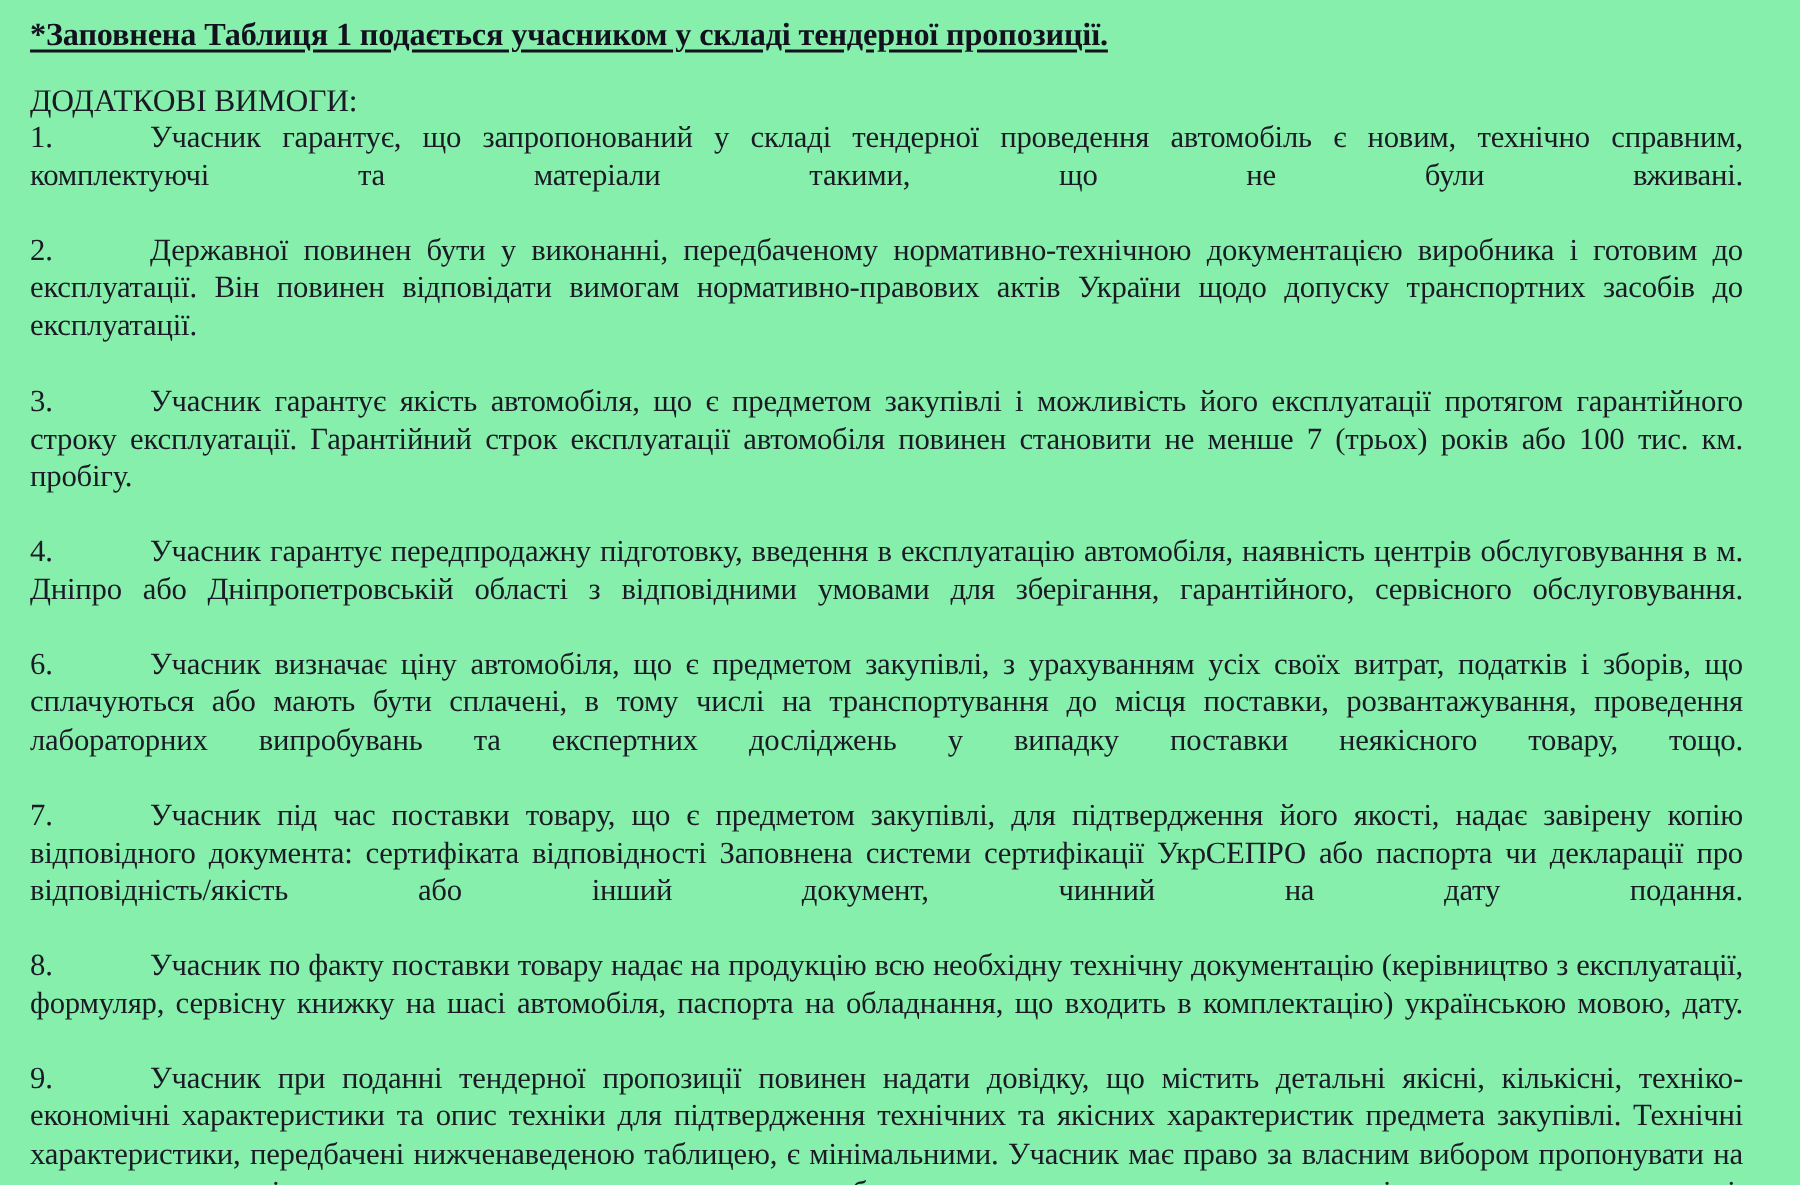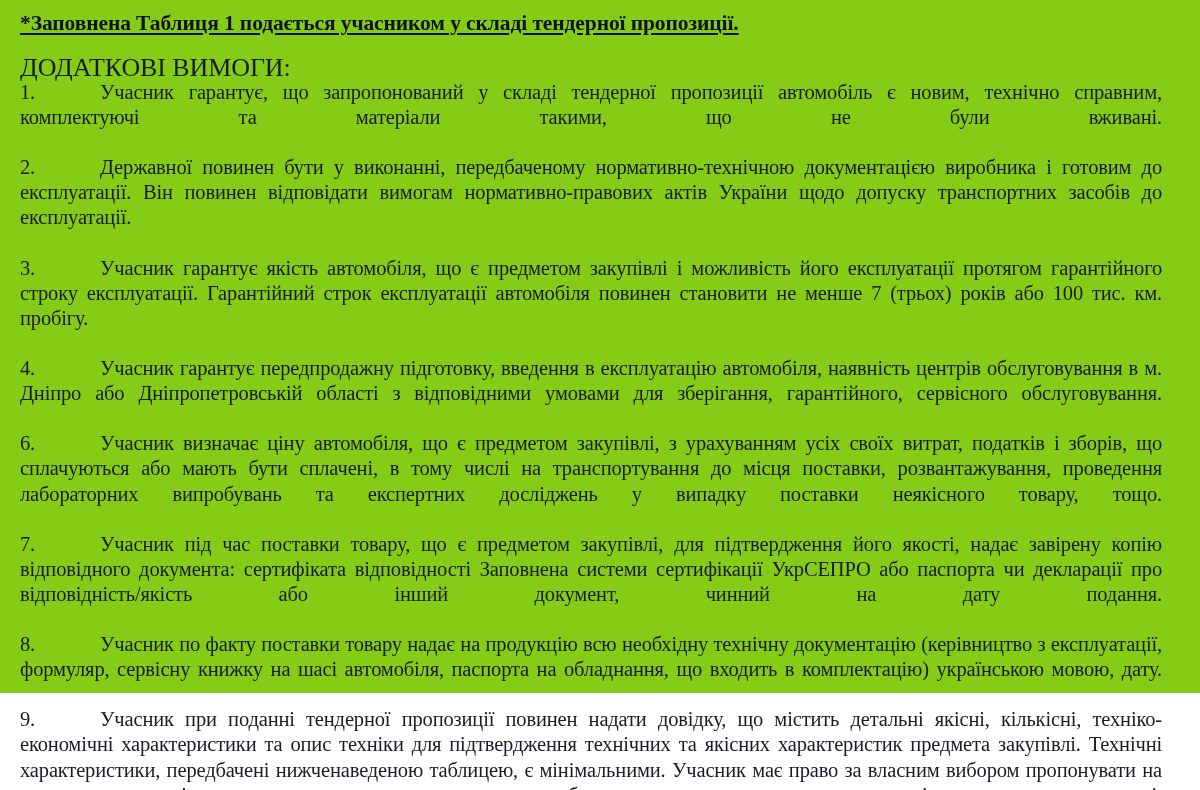--- a/index.html
+++ b/index.html
@@ -13,42 +13,42 @@
     height: 790px;
     overflow: hidden;
     font-family: "Liberation Serif", "DejaVu Serif", serif;
     color: #1a1a28;
     -webkit-font-smoothing: antialiased;
   }
 
   .page {
     box-sizing: border-box;
     width: 1200px;
-    height: 693px;
+    height: 790px;
     padding: 10px 38px 0 20px;
-    background: #84cc16;
+    background: #86efac;
   }
 
   
   .doc-heading {
     font-weight: bold;
     font-size: 21.5px;
     line-height: 27px;
     text-decoration: underline;
     text-underline-offset: 3px;
     color: #12121f;
     letter-spacing: -0.1px;
     margin: 0 0 18px 0;
     display: inline-block;
     white-space: nowrap;
   }
 
   
   .section-title {
-    font-size: 26px;
+    font-size: 21px;
     line-height: 25px;
     font-weight: normal;
     color: #1b1b26;
     margin: 0 0 0 0;
     letter-spacing: -0.1px;
   }
 
   
   .req-list {
     margin: 0;
@@ -85,21 +85,21 @@
 </head>
 <body>
 
 <div class="page">
 
   <div class="doc-heading">*Заповнена Таблиця 1 подається учасником у складі тендерної пропозиції.</div>
 
   <div class="section-title">ДОДАТКОВІ ВИМОГИ:</div>
 
   <ol class="req-list">
-      <li class="req-item"><span class="num">1.</span><span class="body">Учасник гарантує, що запропонований у складі тендерної пропозиції автомобіль є новим, технічно справним, комплектуючі та матеріали такими, що не були вживані.</span></li>
+      <li class="req-item"><span class="num">1.</span><span class="body">Учасник гарантує, що запропонований у складі тендерної проведення автомобіль є новим, технічно справним, комплектуючі та матеріали такими, що не були вживані.</span></li>
       <li class="req-item"><span class="num">2.</span><span class="body">Державної повинен бути у виконанні, передбаченому нормативно-технічною документацією виробника і готовим до експлуатації. Він повинен відповідати вимогам нормативно-правових актів України щодо допуску транспортних засобів до експлуатації.</span></li>
       <li class="req-item"><span class="num">3.</span><span class="body">Учасник гарантує якість автомобіля, що є предметом закупівлі і можливість його експлуатації протягом гарантійного строку експлуатації. Гарантійний строк експлуатації автомобіля повинен становити не менше 7 (трьох) років або 100 тис. км. пробігу.</span></li>
       <li class="req-item"><span class="num">4.</span><span class="body">Учасник гарантує передпродажну підготовку, введення в експлуатацію автомобіля, наявність центрів обслуговування в м. Дніпро або Дніпропетровській області з відповідними умовами для зберігання, гарантійного, сервісного обслуговування.</span></li>
       <li class="req-item"><span class="num">6.</span><span class="body">Учасник визначає ціну автомобіля, що є предметом закупівлі, з урахуванням усіх своїх витрат, податків і зборів, що сплачуються або мають бути сплачені, в тому числі на транспортування до місця поставки, розвантажування, проведення лабораторних випробувань та експертних досліджень у випадку поставки неякісного товару, тощо.</span></li>
       <li class="req-item"><span class="num">7.</span><span class="body">Учасник під час поставки товару, що є предметом закупівлі, для підтвердження його якості, надає завірену копію відповідного документа: сертифіката відповідності Заповнена системи сертифікації УкрСЕПРО або паспорта чи декларації про відповідність/якість або інший документ, чинний на дату подання.</span></li>
       <li class="req-item"><span class="num">8.</span><span class="body">Учасник по факту поставки товару надає на продукцію всю необхідну технічну документацію (керівництво з експлуатації, формуляр, сервісну книжку на шасі автомобіля, паспорта на обладнання, що входить в комплектацію) українською мовою, дату.</span></li>
       <li class="req-item"><span class="num">9.</span><span class="body">Учасник при поданні тендерної пропозиції повинен надати довідку, що містить детальні якісні, кількісні, техніко-економічні характеристики та опис техніки для підтвердження технічних та якісних характеристик предмета закупівлі. Технічні характеристики, передбачені нижченаведеною таблицею, є мінімальними. Учасник має право за власним вибором пропонувати на торги товар із зазначеними характеристиками або доповнити додатковими опціями понад зазначені.</span></li>
     </ol>
 
 </div>

